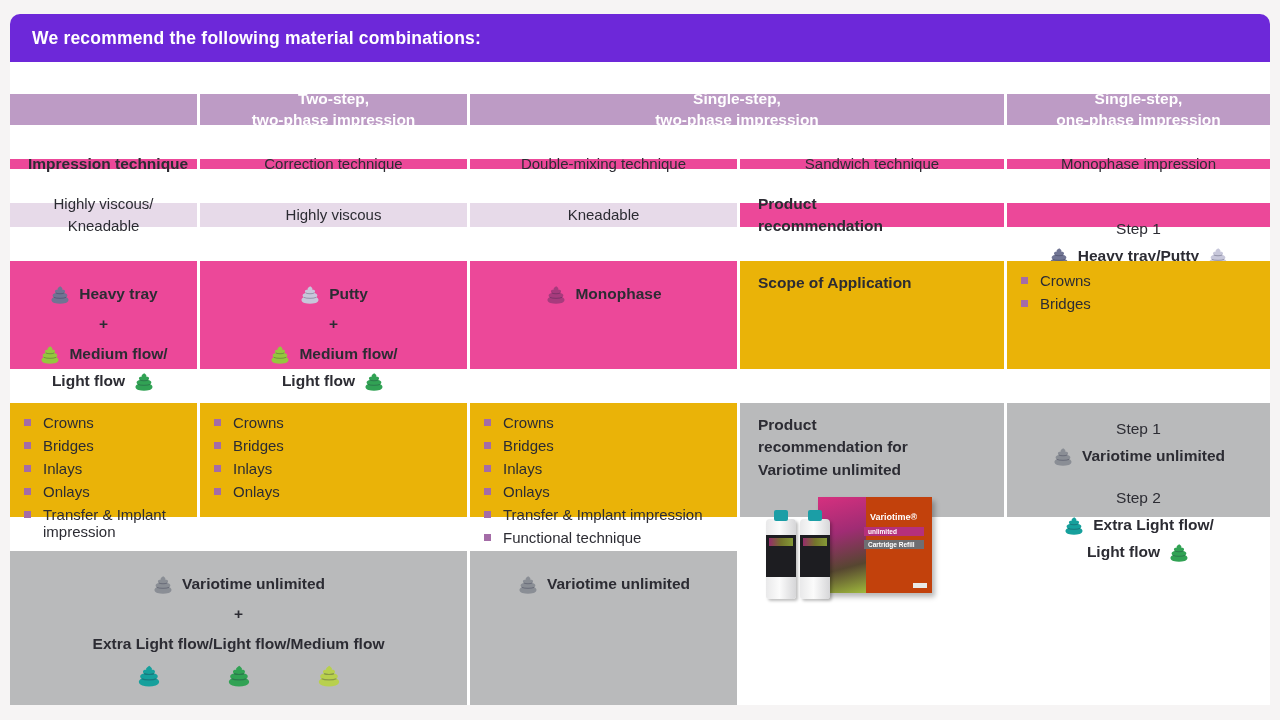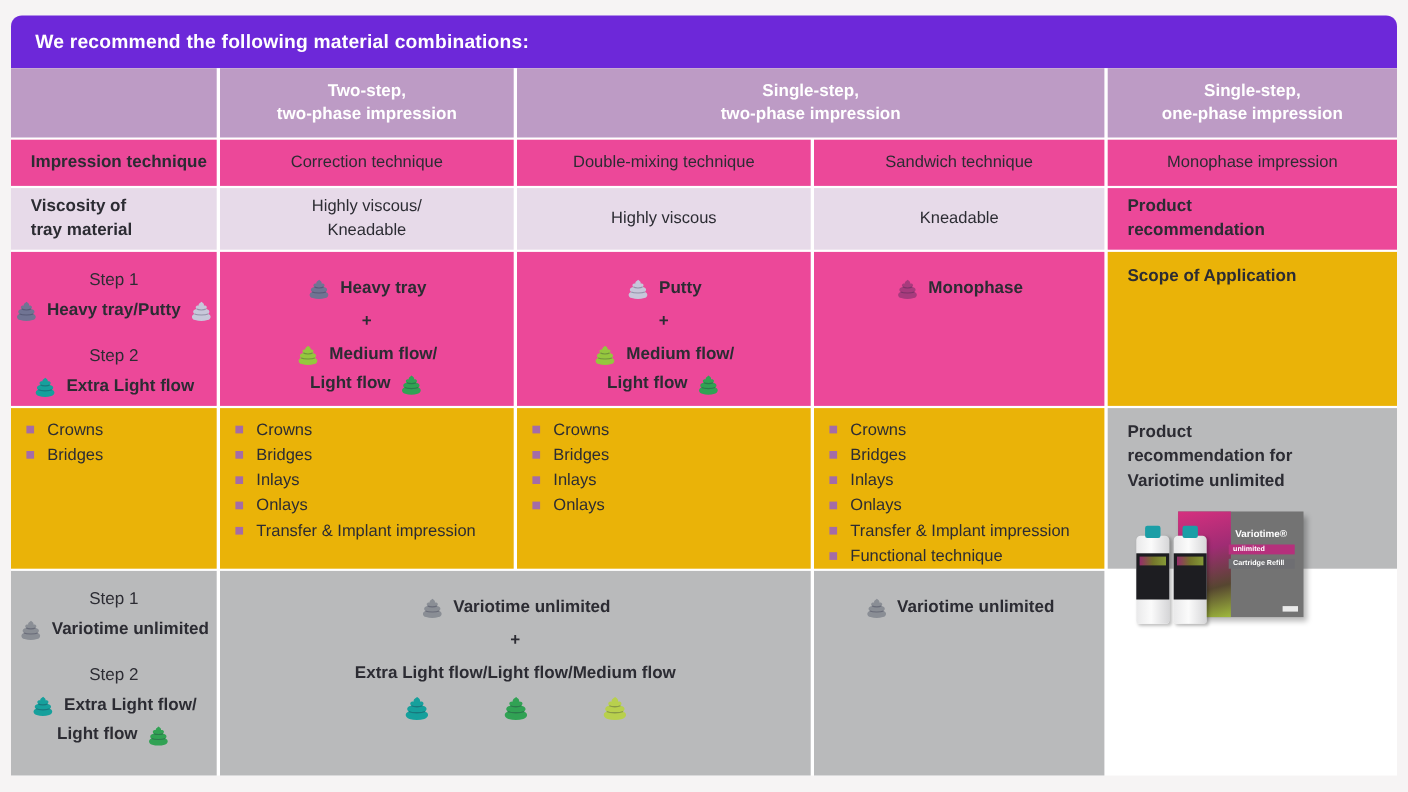--- a/index.html
+++ b/index.html
@@ -14,21 +14,21 @@
     height:48px;background:#6d28d9;border-radius:10px 10px 0 0;
     color:#fff;font-weight:bold;font-size:17.5px;letter-spacing:.2px;
     display:flex;align-items:center;padding-left:22px;box-sizing:border-box;
   }
   .grid{
     display:grid;
     grid-template-columns:187px 267px 267px 264px 263px;
     grid-template-rows:63px 42px 56px 140px 146px 186px;
     gap:2px 3px;background:#ffffff;
   }
-  .grid > div{box-sizing:border-box;}
+  .grid > div{box-sizing:border-box;margin-top:32px;}
   .hdr{
     background:#bd9bc5;color:#fff;font-weight:bold;font-size:15.5px;line-height:1.35;
     display:flex;align-items:center;justify-content:center;text-align:center;
     white-space:pre-line;
   }
   .span2{grid-column:span 2;}
   .bg-light{background:#ec4899;}
   .bg-lav{background:#e7dae9;}
   .bg-lav2{background:#eab308;}
   .bg-gray{background:#b9babb;}
@@ -49,21 +49,21 @@
   .pline.plus{margin:3px 0;font-weight:bold;}
   .icons-row{display:flex;gap:64px;margin-top:6px;}
   .blob{display:inline-flex;line-height:0;}
   .scell{padding:11px 12px 0 14px;}
   .scell ul{list-style:none;margin:0;padding:0;}
   .scell li{position:relative;padding-left:19px;margin-bottom:6px;font-size:15px;}
   .scell li::before{content:"";position:absolute;left:0;top:4.5px;width:7px;height:7px;background:#a46ca7;}
   
   .photo{position:relative;width:172px;height:106px;margin:16px 0 0 6px;flex:none;}
   .photo .box{
-    position:absolute;right:18px;top:0;width:114px;height:96px;background:#737373;
+    position:absolute;right:4px;top:0;width:114px;height:96px;background:#c2410c;
     box-shadow:3px 4px 5px rgba(0,0,0,.28);
   }
   .photo .box .grad{
     position:absolute;left:0;top:0;bottom:0;width:48px;
     background:linear-gradient(165deg,#d6307f 0%,#a02c74 38%,#564630 72%,#9fb93c 100%);
   }
   .photo .box .bxt{position:absolute;left:52px;top:14px;color:#fff;font-size:9px;font-weight:bold;}
   .photo .box .band{
     position:absolute;left:46px;top:30px;width:60px;height:9px;background:#b5307c;
     color:#fff;font-size:6.5px;display:flex;align-items:center;padding-left:4px;box-sizing:border-box;
@@ -102,22 +102,20 @@
 two-phase impression</div>
     <div class="hdr">Single-step,
 one-phase impression</div>
 
     <div class="bg-light rowlabel">Impression technique</div>
     <div class="bg-light val">Correction technique</div>
     <div class="bg-light val">Double-mixing technique</div>
     <div class="bg-light val">Sandwich technique</div>
     <div class="bg-light val">Monophase impression</div>
 
-    <div class="bg-lav rowlabel">Viscosity of
-tray material</div>
     <div class="bg-lav val">Highly viscous/
 Kneadable</div>
     <div class="bg-lav val">Highly viscous</div>
     <div class="bg-lav val">Kneadable</div>
 
     <div class="bg-light rowlabel">Product
 recommendation</div>
     <div class="bg-light pcell">
         <div class="pline">
           <span>Step 1</span>

